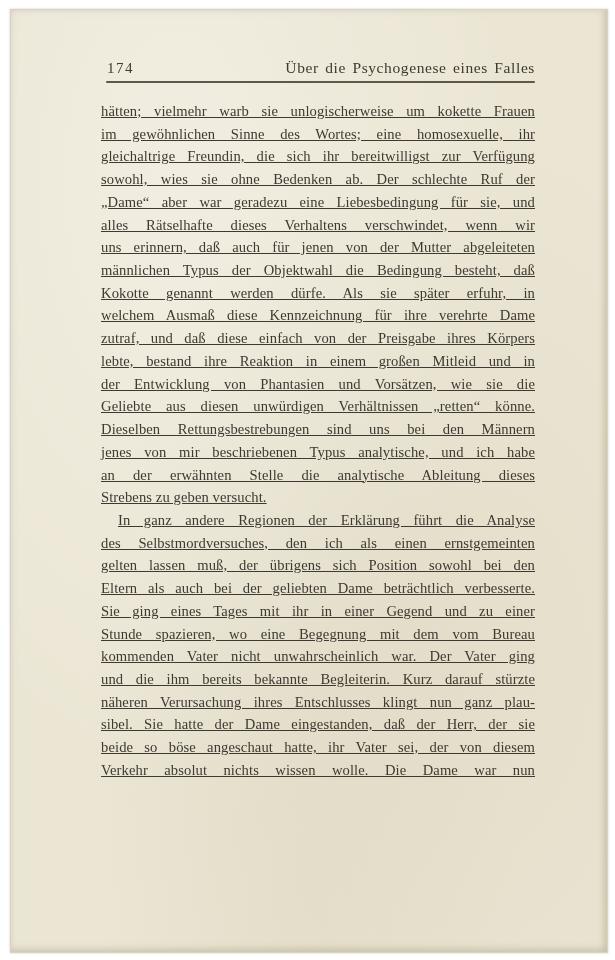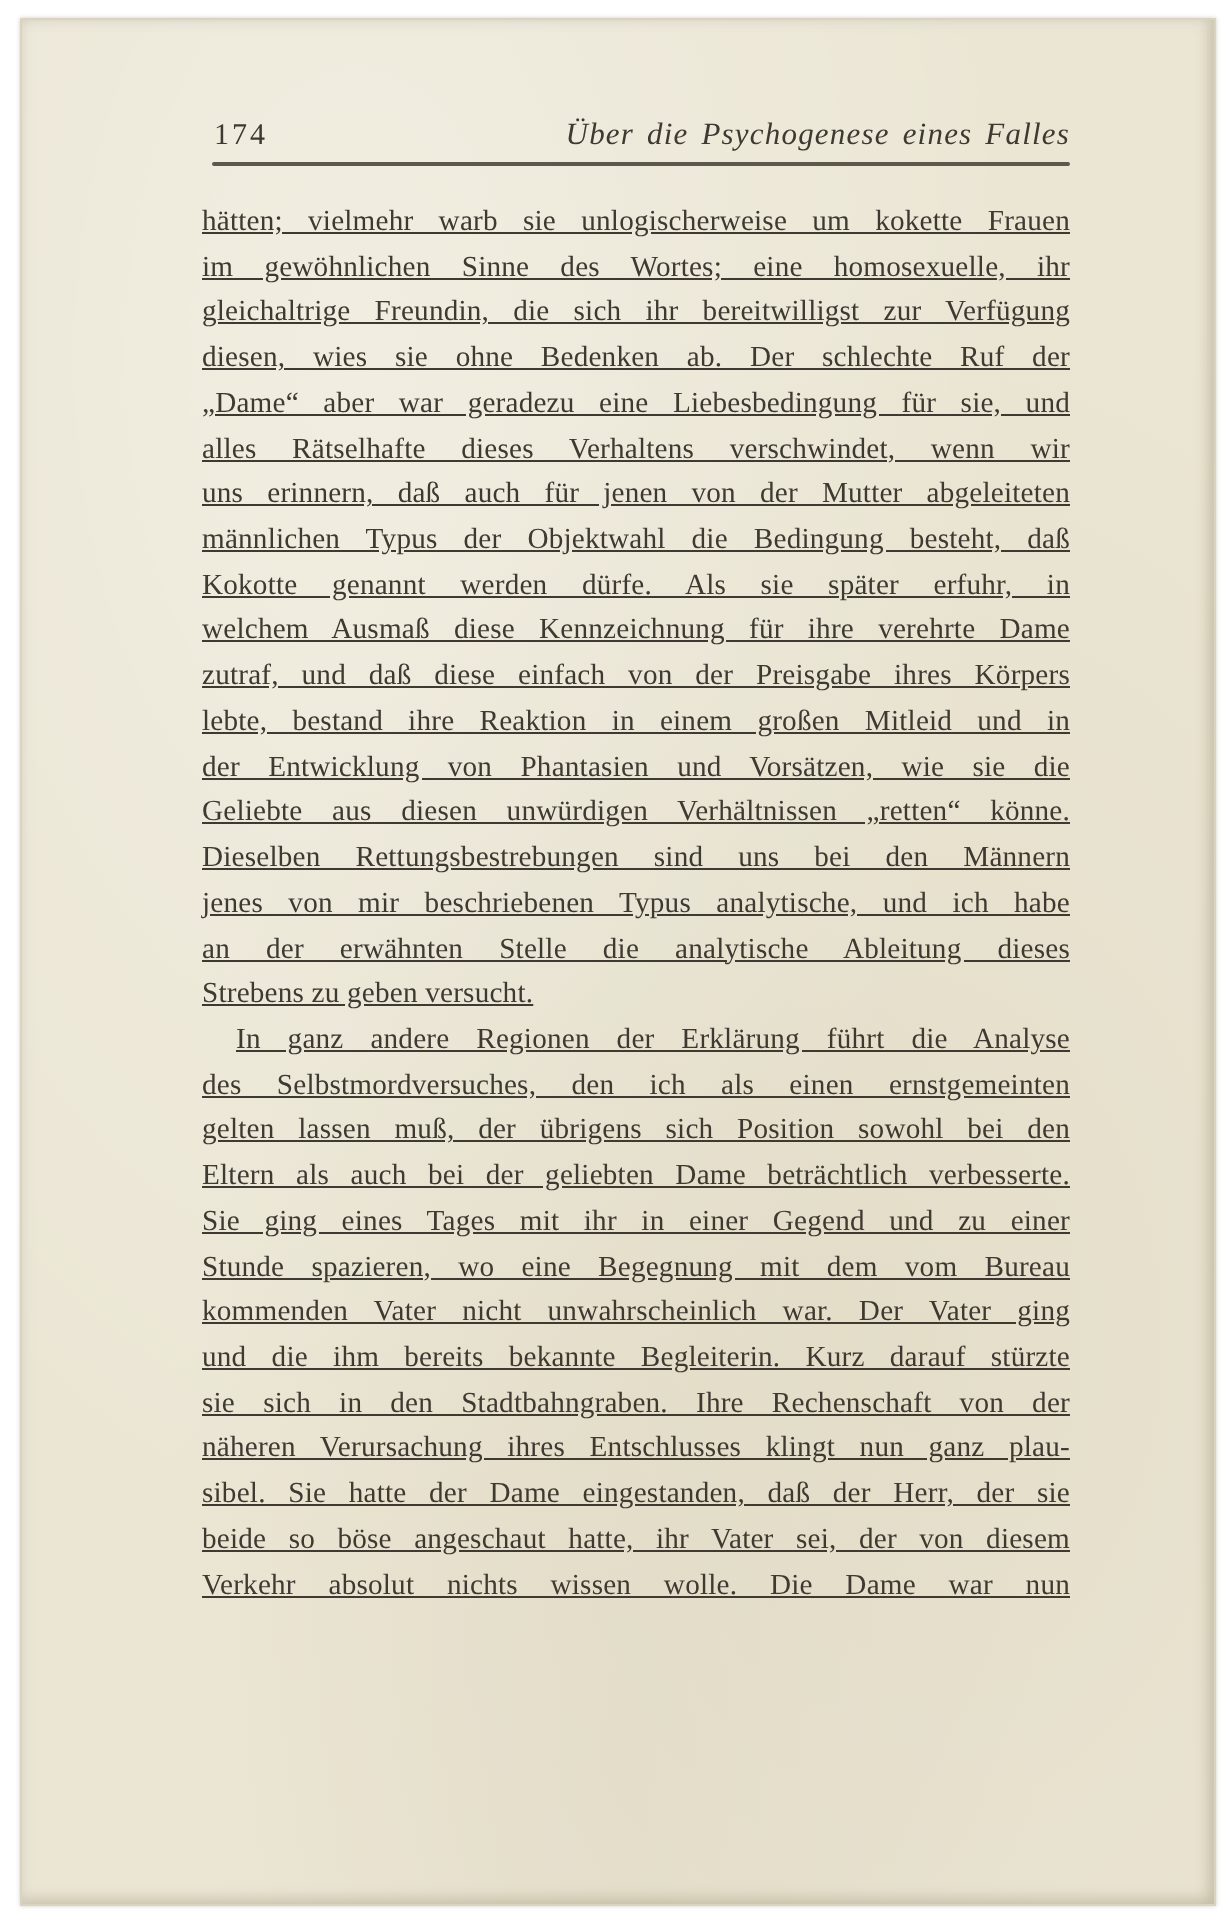--- a/index.html
+++ b/index.html
@@ -34,21 +34,21 @@
   }
   .header{
     position:absolute;top:50px;left:6px;right:0;
     display:flex;justify-content:space-between;align-items:baseline;
     line-height:16px;
   }
   .page-num{
     font-size:15px;letter-spacing:1.5px;
   }
   .running-title{
-    font-style:italic;font-size:15.5px;letter-spacing:0.6px;word-spacing:2px;
+    font-size:15.5px;letter-spacing:0.6px;word-spacing:2px;
   }
   .rule{
     position:absolute;top:71px;left:5px;right:0;height:2px;
     background:var(--rule);opacity:0.88;border-radius:1px;
   }
   .bodytext{
     position:absolute;top:90px;left:0;width:434px;
     font-size:14.6px;line-height:22.72px;
   }
   .line{
@@ -72,21 +72,21 @@
   <div class="content">
     <div class="header">
       <span class="page-num">174</span>
       <span class="running-title">Über die Psychogenese eines Falles</span>
     </div>
     <div class="rule"></div>
     <div class="bodytext" id="bodytext">
         <div class="line">hätten; vielmehr warb sie unlogischerweise um kokette Frauen</div>
         <div class="line">im gewöhnlichen Sinne des Wortes; eine homosexuelle, ihr</div>
         <div class="line">gleichaltrige Freundin, die sich ihr bereitwilligst zur Verfügung</div>
-        <div class="line">diesen, wies sie ohne Bedenken ab. Der schlechte Ruf der</div>
+        <div class="line">sowohl, wies sie ohne Bedenken ab. Der schlechte Ruf der</div>
         <div class="line">„Dame“ aber war geradezu eine Liebesbedingung für sie, und</div>
         <div class="line">alles Rätselhafte dieses Verhaltens verschwindet, wenn wir</div>
         <div class="line">uns erinnern, daß auch für jenen von der Mutter abgeleiteten</div>
         <div class="line">männlichen Typus der Objektwahl die Bedingung besteht, daß</div>
         <div class="line">Kokotte genannt werden dürfe. Als sie später erfuhr, in</div>
         <div class="line">welchem Ausmaß diese Kennzeichnung für ihre verehrte Dame</div>
         <div class="line">zutraf, und daß diese einfach von der Preisgabe ihres Körpers</div>
         <div class="line">lebte, bestand ihre Reaktion in einem großen Mitleid und in</div>
         <div class="line">der Entwicklung von Phantasien und Vorsätzen, wie sie die</div>
         <div class="line">Geliebte aus diesen unwürdigen Verhältnissen „retten“ könne.</div>
@@ -95,20 +95,19 @@
         <div class="line">an der erwähnten Stelle die analytische Ableitung dieses</div>
         <div class="line no-justify">Strebens zu geben versucht.</div>
         <div class="line indent">In ganz andere Regionen der Erklärung führt die Analyse</div>
         <div class="line">des Selbstmordversuches, den ich als einen ernstgemeinten</div>
         <div class="line">gelten lassen muß, der übrigens sich Position sowohl bei den</div>
         <div class="line">Eltern als auch bei der geliebten Dame beträchtlich verbesserte.</div>
         <div class="line">Sie ging eines Tages mit ihr in einer Gegend und zu einer</div>
         <div class="line">Stunde spazieren, wo eine Begegnung mit dem vom Bureau</div>
         <div class="line">kommenden Vater nicht unwahrscheinlich war. Der Vater ging</div>
         <div class="line">und die ihm bereits bekannte Begleiterin. Kurz darauf stürzte</div>
-        <div class="line">sie sich in den Stadtbahngraben. Ihre Rechenschaft von der</div>
         <div class="line">näheren Verursachung ihres Entschlusses klingt nun ganz plau-</div>
         <div class="line">sibel. Sie hatte der Dame eingestanden, daß der Herr, der sie</div>
         <div class="line">beide so böse angeschaut hatte, ihr Vater sei, der von diesem</div>
         <div class="line">Verkehr absolut nichts wissen wolle. Die Dame war nun</div>
       </div>
   </div>
 </div>
 
 </body></html>

